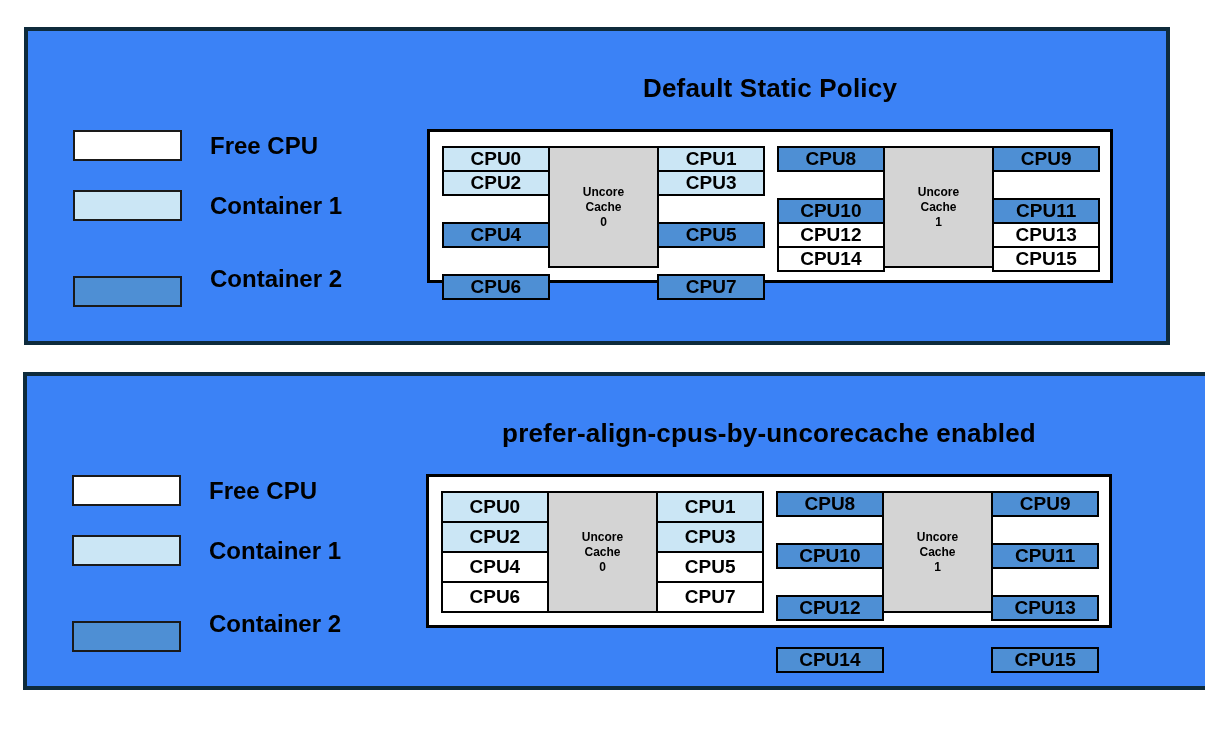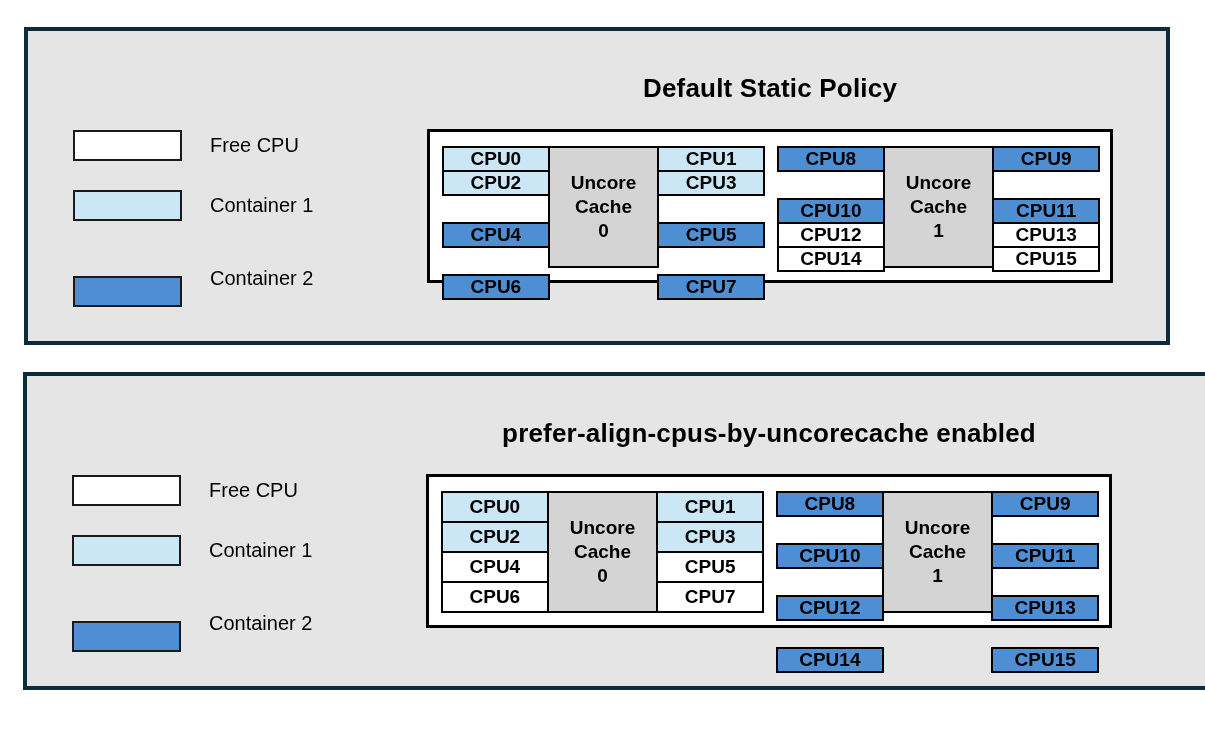--- a/index.html
+++ b/index.html
@@ -1,42 +1,42 @@
 <!DOCTYPE html>
 <html><head>
 <meta charset="utf-8">
 <style>
   * { margin:0; padding:0; box-sizing:border-box; }
   html,body { width:1205px; height:730px; background:#ffffff;
     font-family:"Liberation Sans", sans-serif; }
-  .panel { position:absolute; border:4px solid #0E2B3C; background:#e5e5e5; }
+  .panel { position:absolute; border:4px solid #0E2B3C; background:#3b82f6; }
   #panel-top { left:24px; top:27px; width:1146px; height:318px; }
   #panel-bottom { left:23px; top:372px; width:1204px; height:318px; }
 
   .panel-title { position:absolute; left:399px; width:686px; top:42px;
     text-align:center; font-size:26px; font-weight:bold; color:#000;
     letter-spacing:0.2px; }
 
   .legend { position:absolute; left:45px; top:99px; }
   .legend-item { display:flex; align-items:center; margin-bottom:29px; }
   .swatch { width:109px; height:31px; border:2px solid #1a1a1a; margin-right:28px; }
-  .legend-label { font-size:20px; font-weight:normal; color:#000; }
+  .legend-label { font-size:24px; font-weight:bold; color:#000; }
 
   .diagram { position:absolute; left:399px; top:98px; width:686px; height:154px;
     border:3px solid #000; background:#fff; display:flex;
     padding:14px 10px 12px 12px; gap:12px; }
   .group { flex:1; display:flex; }
   .cpu-col { flex:1; display:flex; flex-direction:column; }
   .cpu-cell { flex:1; border:2px solid #000; margin-top:-2px;
     display:flex; align-items:center; justify-content:center;
     font-size:19px; font-weight:bold; color:#000; }
   .cpu-col .cpu-cell:first-child { margin-top:0; }
   .cache-box { flex:1; border:2px solid #000; margin-left:-2px; margin-right:-2px;
     background:#D4D4D4; display:flex; align-items:center; justify-content:center;
-    text-align:center; font-size:19px; font-weight:bold; color:#000;
+    text-align:center; font-size:12px; font-weight:bold; color:#000;
     line-height:1.25; }
   .cache-box span { white-space:pre-line; }
 
   .cpu-cell[data-type="free"], .swatch[data-type="free"] { background:#FFFFFF; }
   .cpu-cell[data-type="c1"],  .swatch[data-type="c1"]  { background:#CBE6F5; }
   .cpu-cell[data-type="c2"],  .swatch[data-type="c2"]  { background:#4E8FD4;margin-top:26px; }
 </style>
 </head>
 <body>
 

